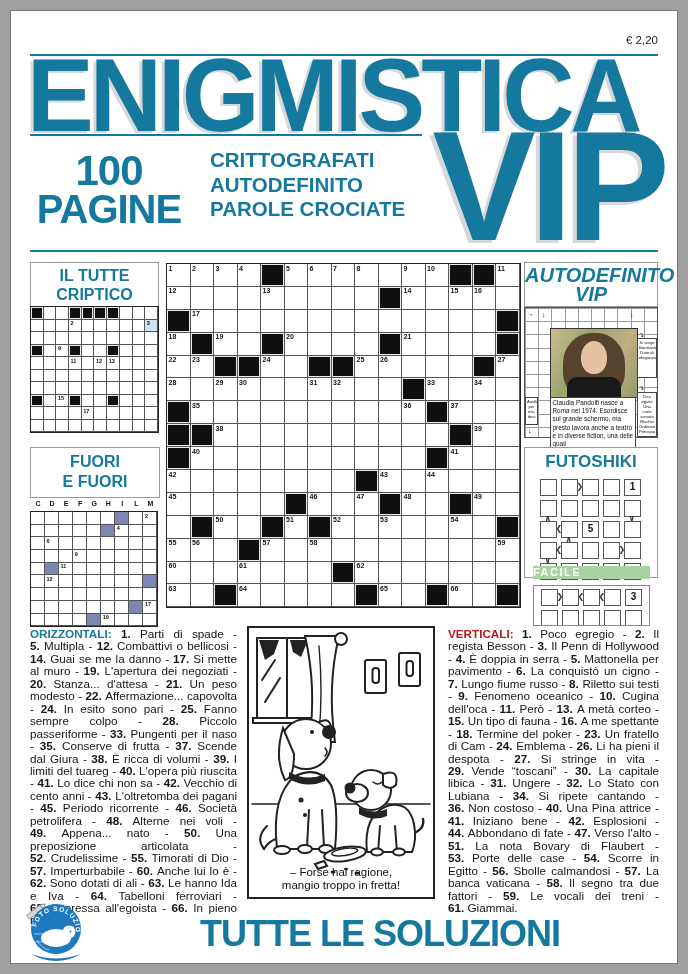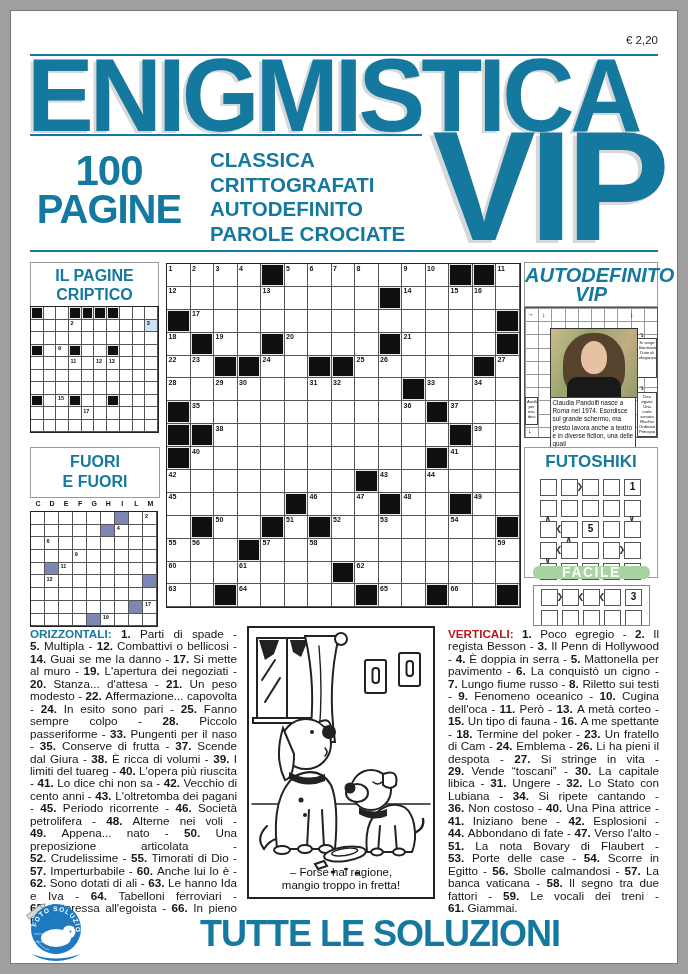--- a/index.html
+++ b/index.html
@@ -62,22 +62,22 @@
            line-height:1.2;text-align:center;color:#111;padding:1px;box-sizing:border-box;
            overflow:hidden;}
   .adarrow{position:absolute;font-size:7px;color:#111;line-height:1;}
   
   .futo{position:absolute;display:grid;grid-template-columns:repeat(5,17px);
         grid-auto-rows:17px;gap:4px;}
   .futo .gcell{border:1.4px solid #555;background:#fff;position:relative;box-sizing:border-box;}
   .futo .gcell span{position:absolute;left:0;top:1px;width:100%;text-align:center;
                     font-size:10px;font-weight:700;color:#111;}
   .fmark{position:absolute;font-size:8px;font-weight:700;color:#333;line-height:1;z-index:2;}
-  .facile{position:absolute;background:#A6D3A0;color:#fff;font-weight:700;font-size:14px;
-          letter-spacing:1.5px;text-align:center;line-height:13px;border-radius:6px;}
+  .facile{position:absolute;background:#A6D3A0;color:#fff;font-weight:700;font-size:11px;
+          letter-spacing:1.5px;line-height:13px;}
   
   .clues{font-size:11.7px;line-height:12.45px;text-align:justify;color:#161616;}
   .clues b{font-weight:700;}
   .cluelabel{font-weight:700;}
   .lab-across{color:#15799F;}
   .lab-down{color:#B5191E;}
   
   .solutions{font-weight:700;color:#15799F;font-size:36px;letter-spacing:-1px;
              text-align:center;}
 </style>
@@ -92,31 +92,30 @@
   <div class="abs rule" style="left:20px;top:44px;width:628px;"></div>
 
   <div class="abs mast">ENIGMISTICA</div>
   <div class="abs rule" style="left:20px;top:124px;width:392px;height:2px;"></div>
 
   <div class="abs pages">
     <div class="l1">100</div>
     <div class="l2">PAGINE</div>
   </div>
   <div class="abs features">
-    <div>CLASSICA</div>
     <div>CRITTOGRAFATI</div>
     <div>AUTODEFINITO</div>
     <div>PAROLE CROCIATE</div>
   </div>
   <div class="abs vip">VIP</div>
   <div class="abs rule" style="left:20px;top:240px;width:628px;"></div>
 
   <div class="abs pbox" style="left:20px;top:252px;width:129px;height:45px;">
     <div class="ptitle" style="font-size:16px;line-height:19px;padding-top:3px;">
-      <div>IL PAGINE</div>
+      <div>IL TUTTE</div>
       <div>CRIPTICO</div>
     </div>
   </div>
   <div id="domino-grid" class="abs puzgrid" style="left:20px;top:296px;">
       <div class="gcell blk"></div>
       <div class="gcell"></div>
       <div class="gcell"></div>
       <div class="gcell blk"></div>
       <div class="gcell blk"></div>
       <div class="gcell blk"></div>

